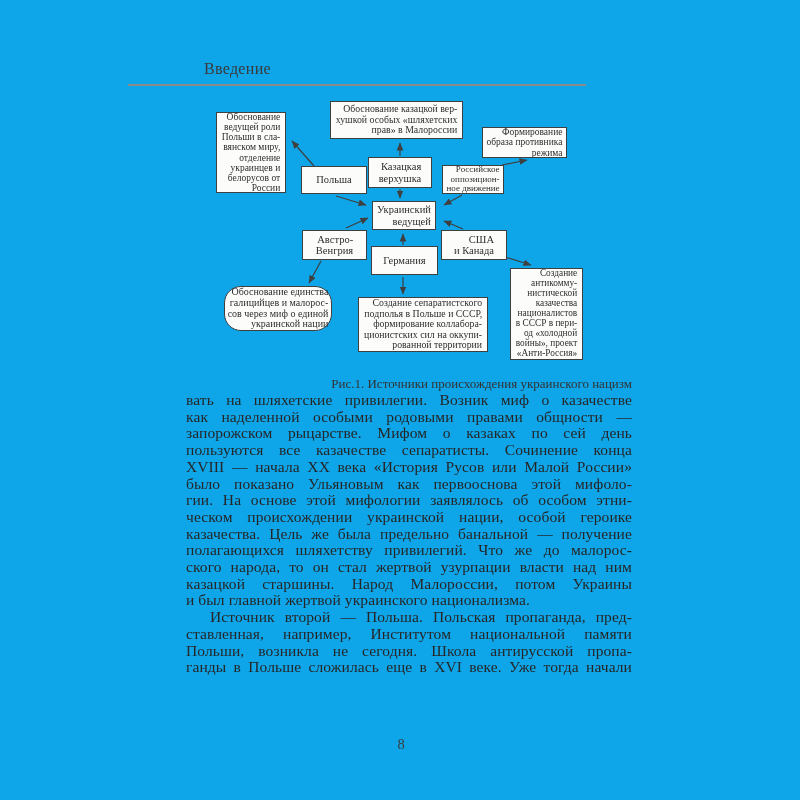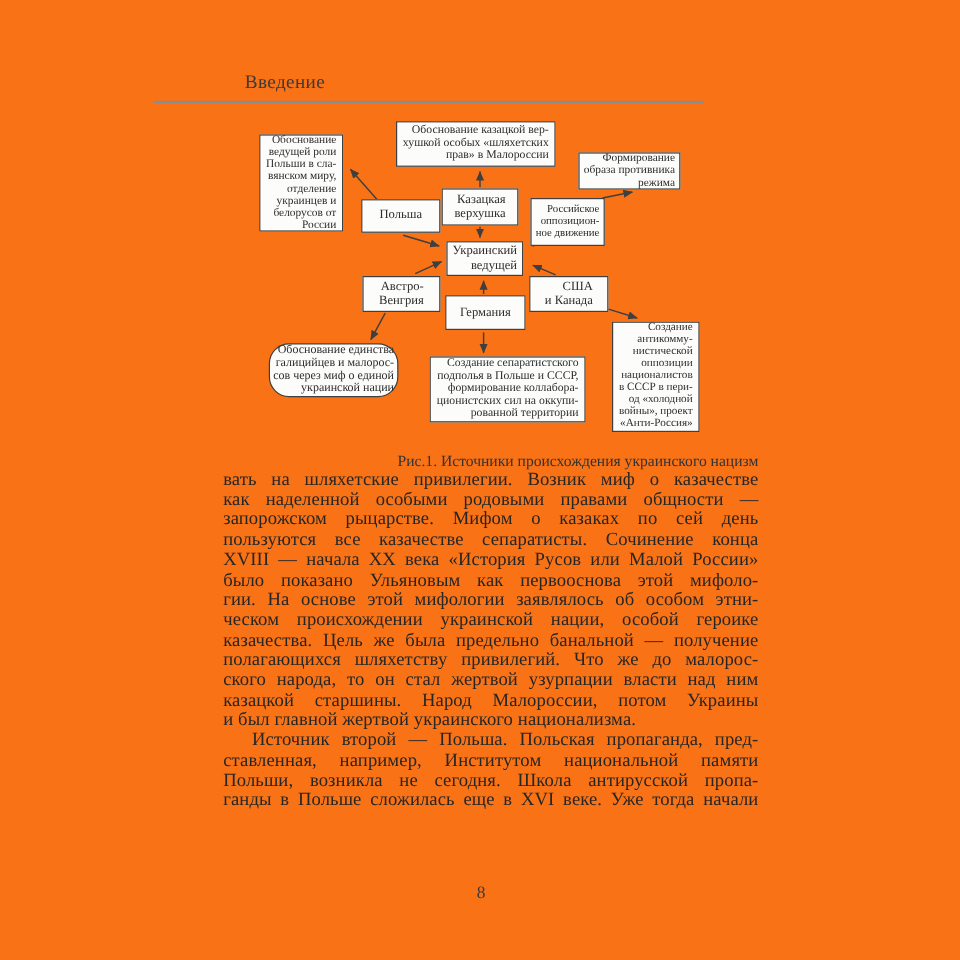--- a/index.html
+++ b/index.html
@@ -1,38 +1,38 @@
 <!DOCTYPE html>
 <html><head>
 <meta charset="utf-8">
 <style>
   html,body { margin:0; padding:0; background:#ffffff; }
   .page {
     position:relative; width:800px; height:800px;
-    background:#f97316; overflow:hidden;
+    background:#0ea5e9; overflow:hidden;
     font-family:"Liberation Serif", serif; color:#2b2b2b;
   }
 
   
   .header-title { position:absolute; left:204px; top:60px; font-size:16px; color:#3a3a3a; letter-spacing:0.3px; }
   .header-rule  { position:absolute; left:128px; top:84px; width:458px; height:2px; background:#8b8b8b; }
 
   
   .dbox {
     position:absolute; box-sizing:border-box;
     border:1.4px solid #3f3f3f; background:#fcfcfb;
     display:flex; align-items:center; justify-content:center;
     text-align:right; white-space:pre-line; line-height:1.08; color:#2e2e2e;
   }
   .b-poland-role        { left:216px; top:112px; width:70px;  height:81px; font-size:9.5px; line-height:1.06; }
   .b-cossack-rights     { left:330px; top:101px; width:133px; height:38px; font-size:9.8px; }
   .b-enemy-image        { left:482px; top:127px; width:85px;  height:31px; font-size:9.5px; }
   .b-poland             { left:301px; top:166px; width:66px;  height:28px; font-size:10.5px; }
   .b-cossack-elite      { left:368px; top:157px; width:64px;  height:31px; font-size:10.5px; }
-  .b-russian-opposition { left:442px; top:165px; width:62px;  height:40px; font-size:9px; }
+  .b-russian-opposition { left:442px; top:165px; width:62px;  height:29px; font-size:9px; }
   .b-ukrainian-nazism   { left:372px; top:201px; width:64px;  height:29px; font-size:10.5px; }
   .b-austria-hungary    { left:302px; top:230px; width:65px;  height:30px; font-size:10.5px; }
   .b-germany            { left:371px; top:246px; width:67px;  height:29px; font-size:10.5px; }
   .b-usa-canada         { left:441px; top:230px; width:66px;  height:30px; font-size:10.5px; }
   .b-galician-unity     { left:224px; top:286px; width:108px; height:45px; font-size:10px;border-radius:17px; }
   .b-separatist         { left:358px; top:297px; width:130px; height:55px; font-size:9.8px; }
   .b-anticommunist      { left:510px; top:268px; width:73px;  height:92px; font-size:9.3px; line-height:1.07; }
 
   .arrows { position:absolute; left:0; top:0; pointer-events:none; }
 
@@ -112,21 +112,21 @@
 сов через миф о единой
 украинской нации</div>
   <div class="dbox b-separatist">Создание сепаратистского
 подполья в Польше и СССР,
 формирование коллабора-
 ционистских сил на оккупи-
 рованной территории</div>
   <div class="dbox b-anticommunist">Создание
 антикомму-
 нистической
-оппозиции
+казачества
 националистов
 в СССР в пери-
 од «холодной
 войны», проект
 «Анти-Россия»</div>
 
   <div class="caption">Рис.1. Источники происхождения украинского нацизм</div>
 
   <div class="body-block">
     <div class="jline">вать на шляхетские привилегии. Возник миф о казачестве</div>

